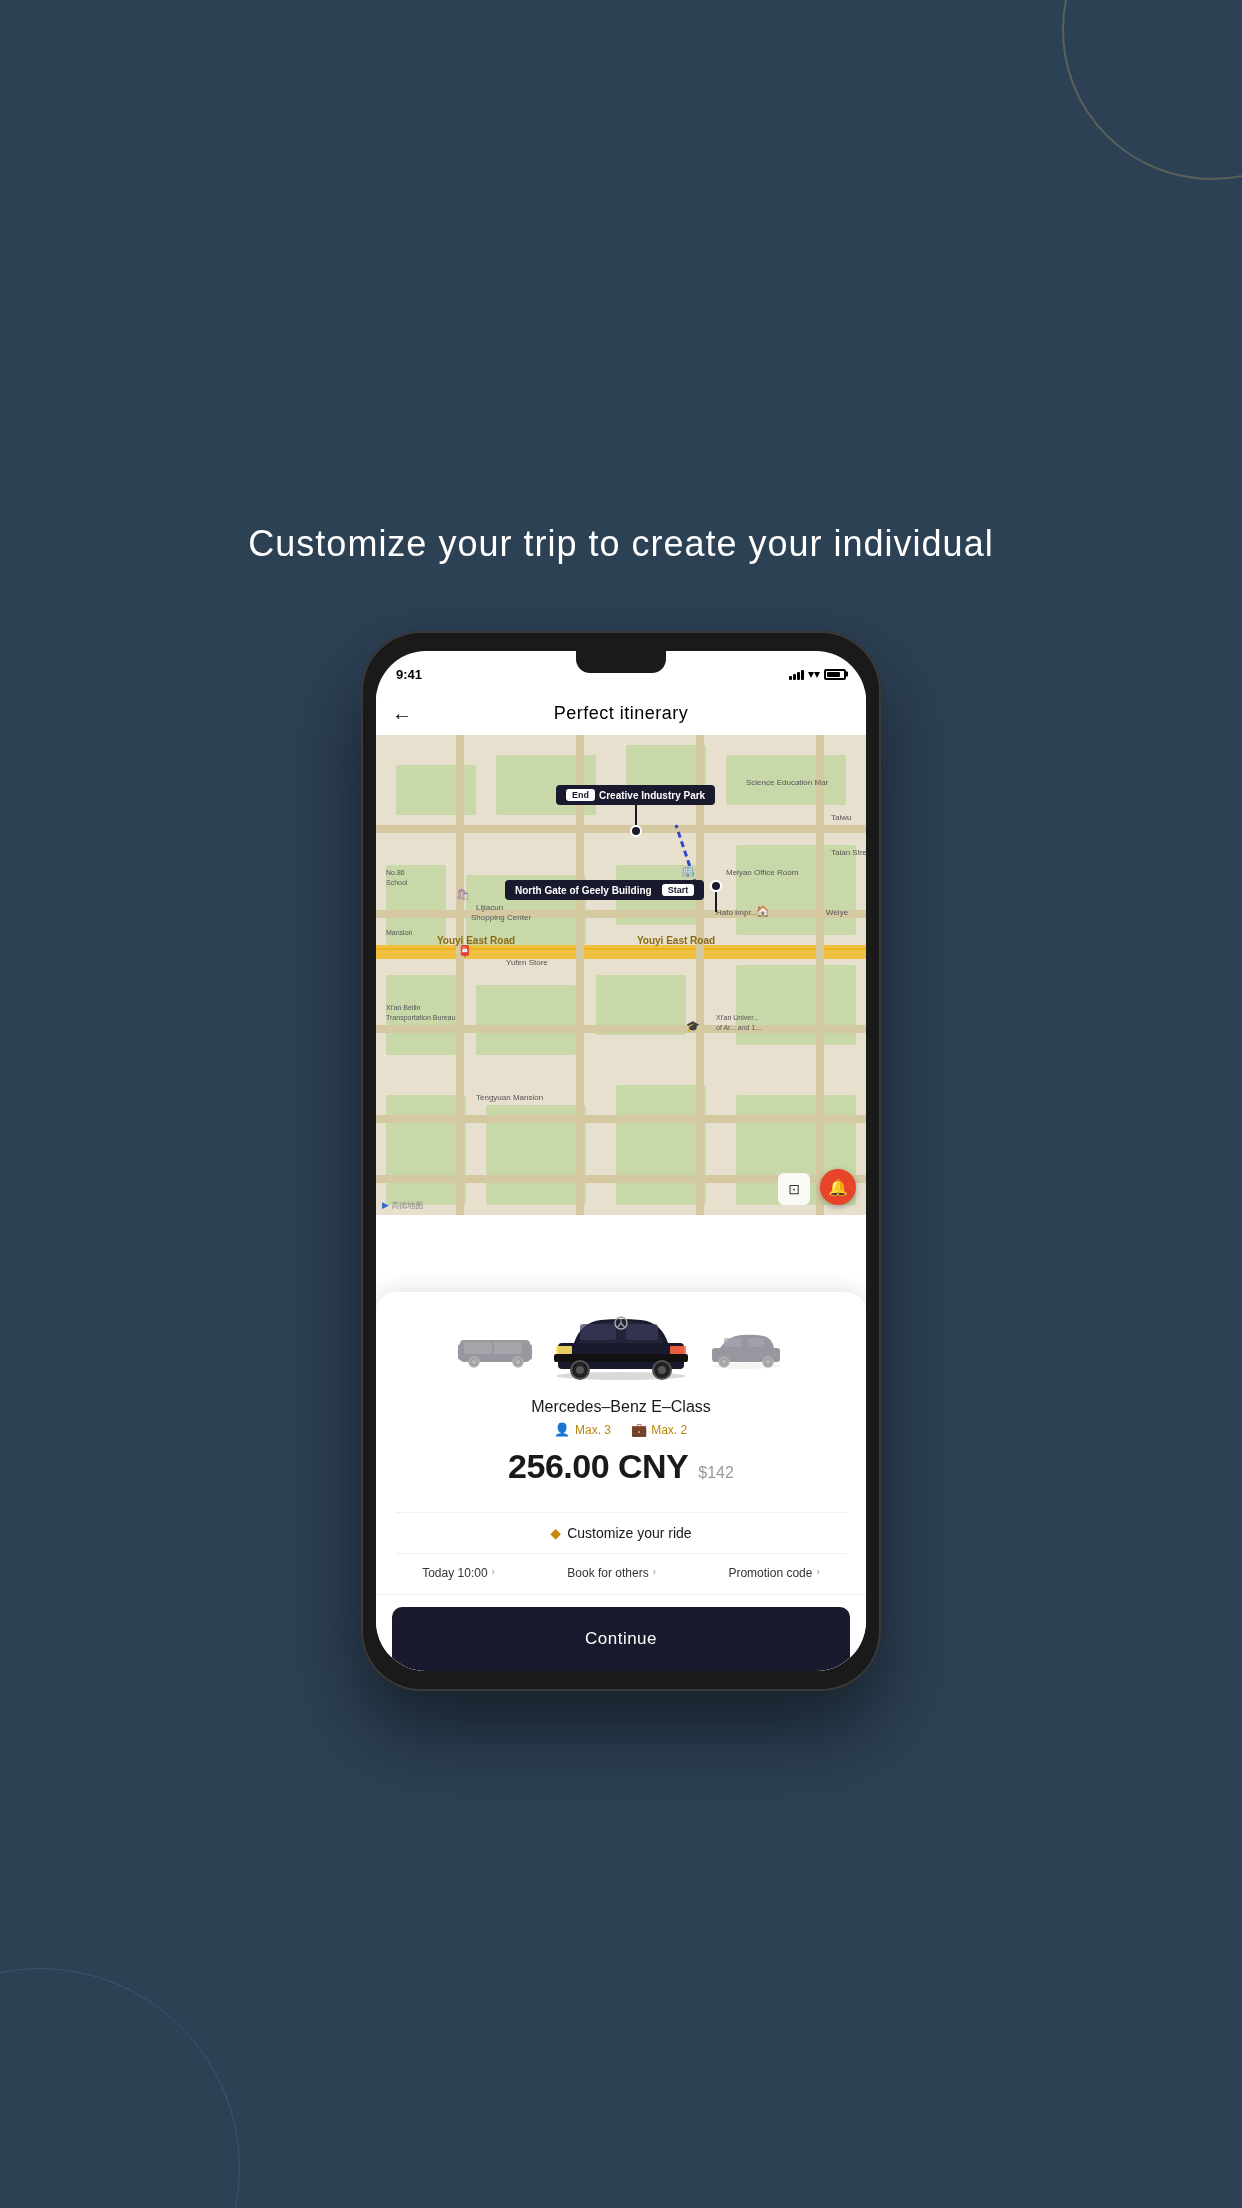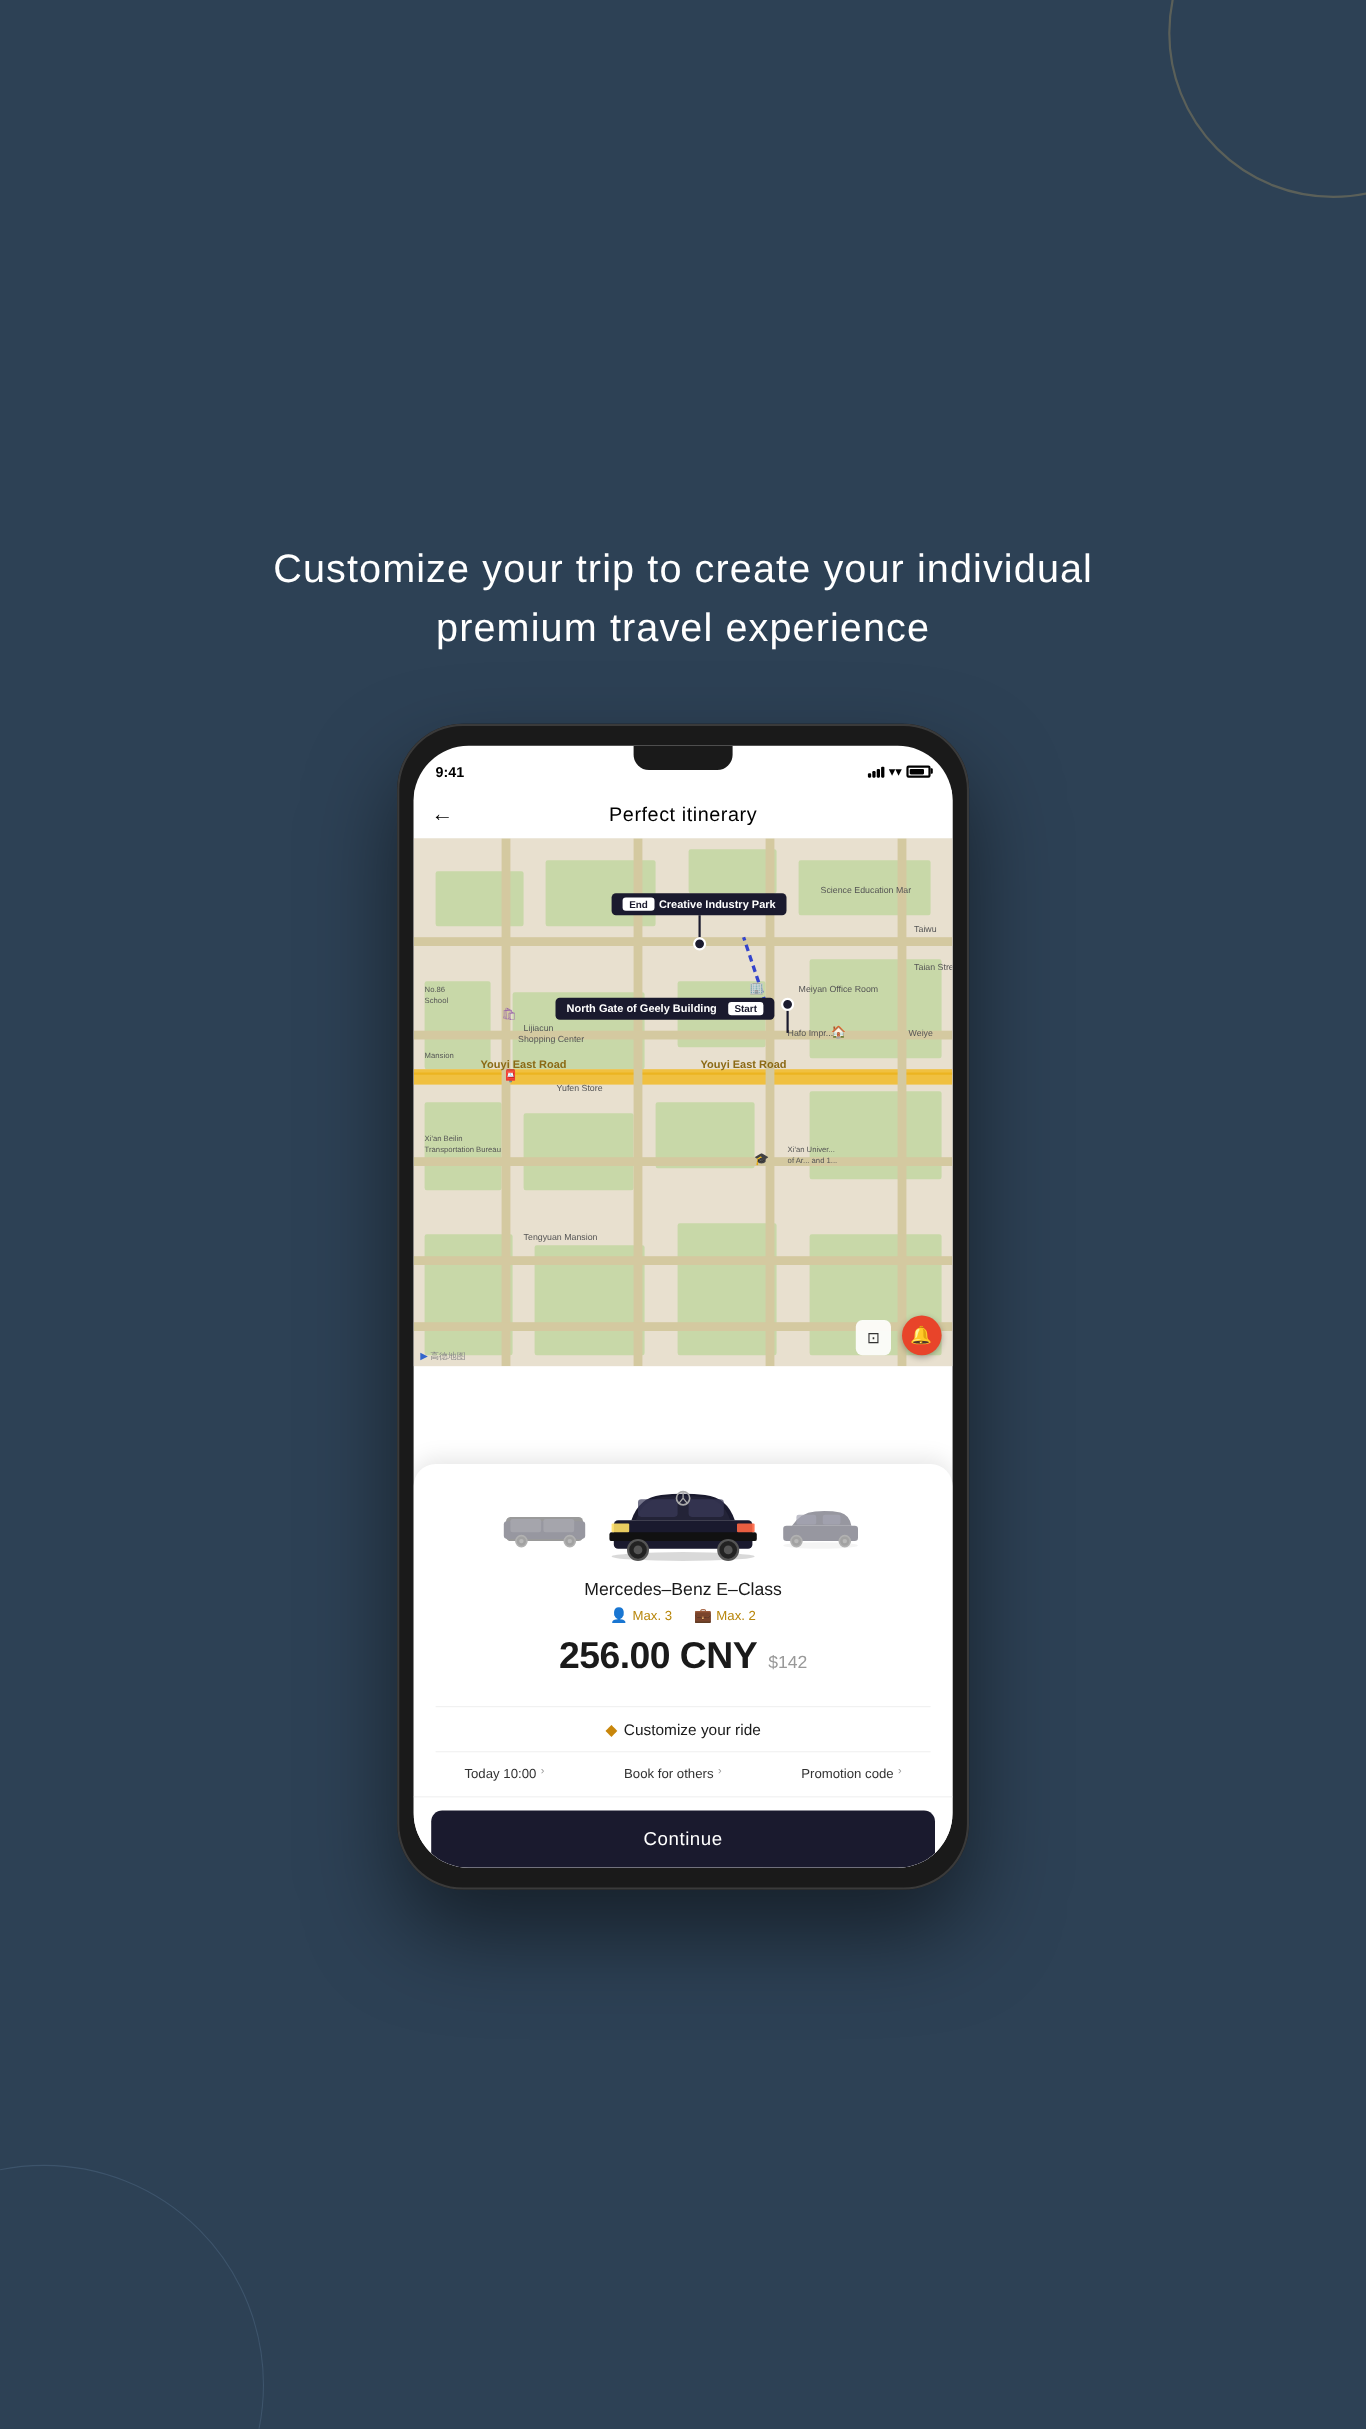--- a/index.html
+++ b/index.html
@@ -356,21 +356,21 @@
       font-size: 10px;
       color: #999;
     }
 
     .continue-btn {
       margin: 12px 16px 0;
       background: #1a1a2e;
       color: #fff;
       border: none;
       border-radius: 10px;
-      height: 52px;
+      height: 64px;
       width: calc(100% - 32px);
       font-size: 17px;
       font-weight: 500;
       cursor: pointer;
       letter-spacing: 0.5px;
     }
 
     
     .map-alert {
       position: absolute;
@@ -410,21 +410,20 @@
     }
   </style>
 </head>
 <body>
 
 <div class="bg-decoration"></div>
 <div class="bg-decoration2"></div>
 
 <div class="tagline">
   <span>Customize your trip to create your individual</span><br>
-  <span>premium travel experience</span>
 </div>
 
 <div class="phone">
   <div class="phone-inner">
 
     <div class="notch"></div>
 
     <div class="status-bar">
       <span class="status-time">9:41</span>
       <div class="status-icons">

